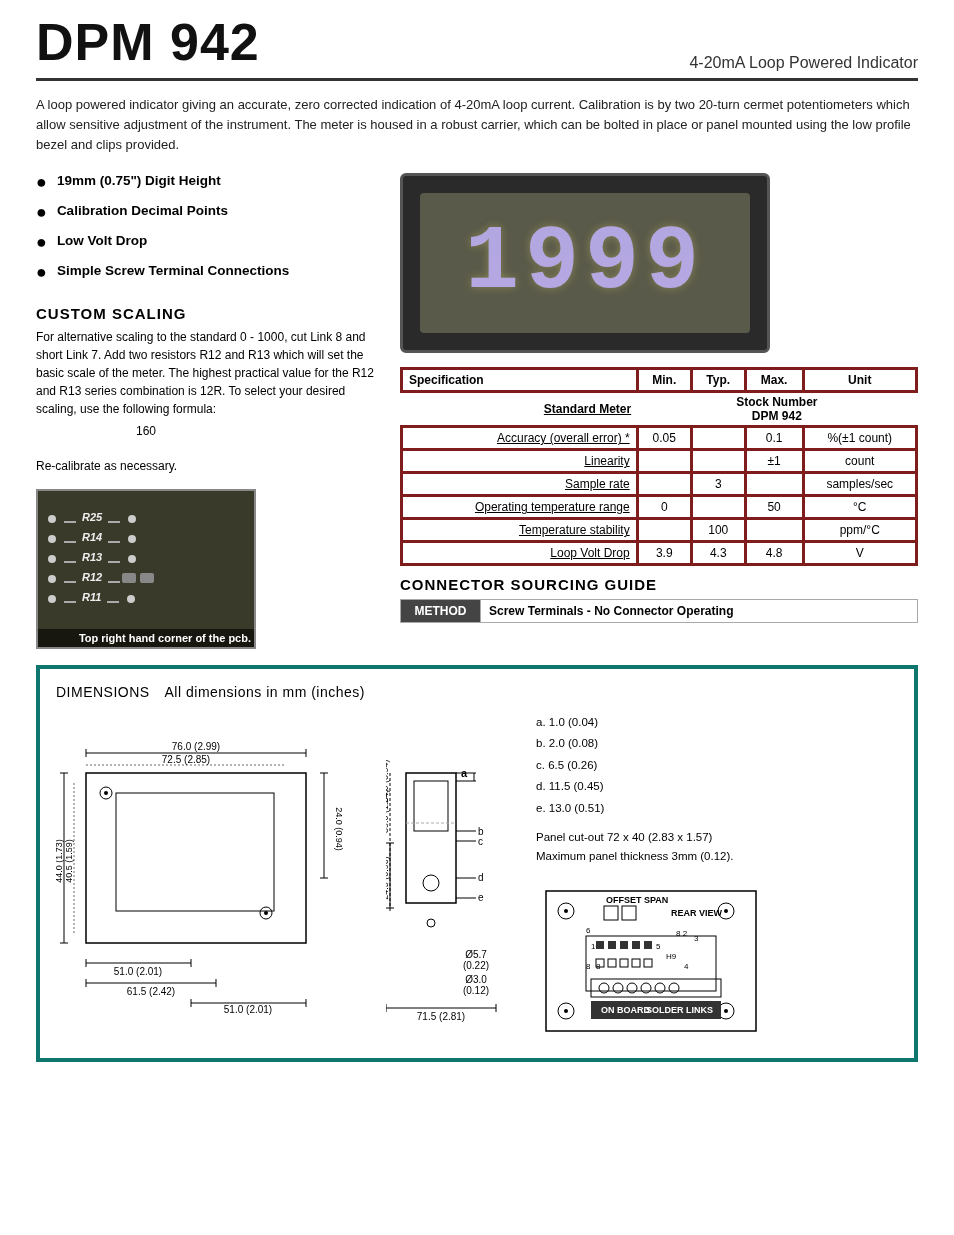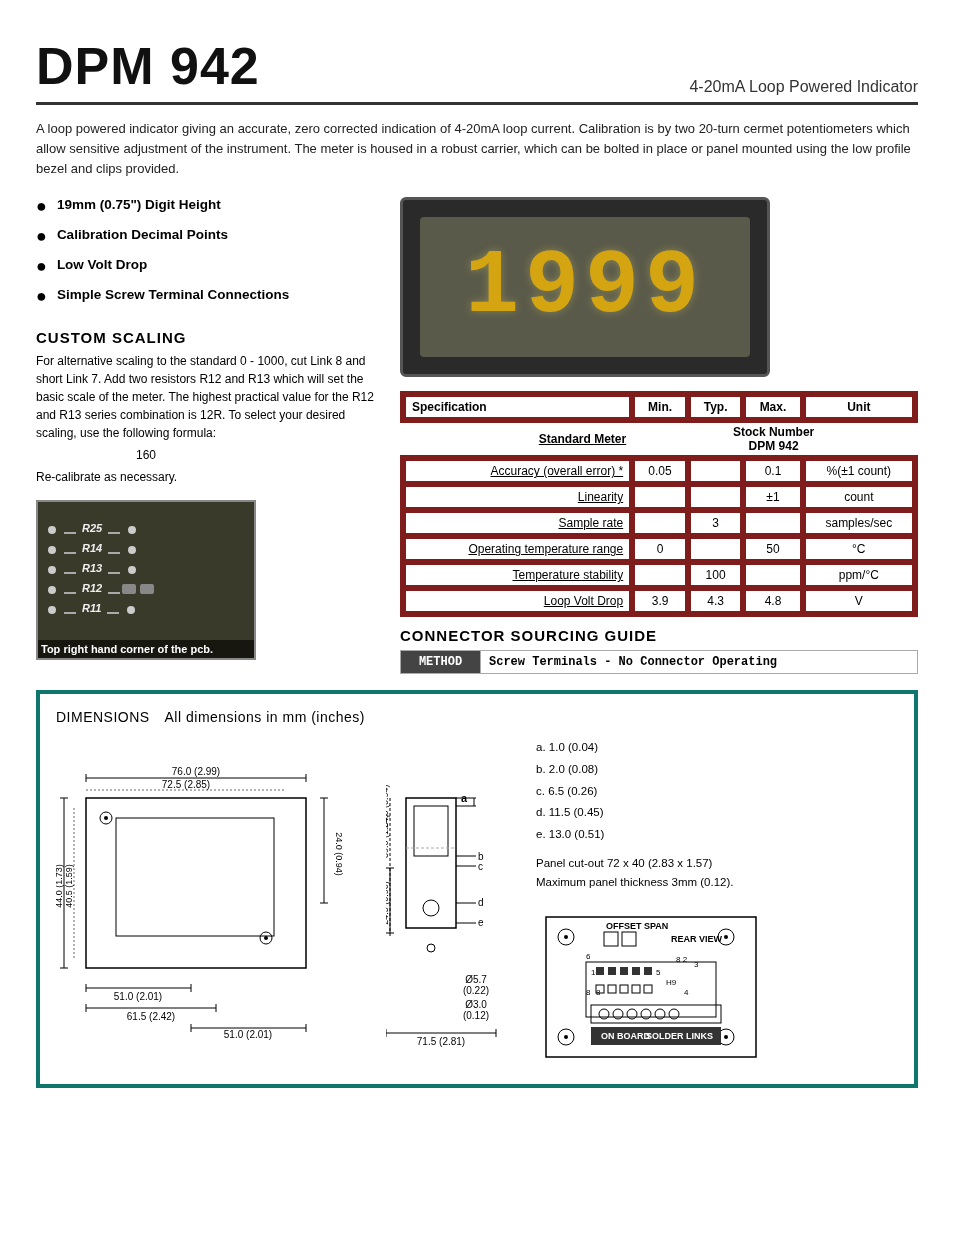--- a/index.html
+++ b/index.html
@@ -5,21 +5,21 @@
     * { margin: 0; padding: 0; box-sizing: border-box; }
     body {
       font-family: Arial, sans-serif;
       font-size: 13px;
       background: #fff;
       color: #000;
       width: 954px;
       min-height: 1235px;
     }
     .page {
-      padding: 36px 36px 24px 36px;
+      padding: 12px 36px 24px 36px;
     }
     
     .header {
       display: flex;
       justify-content: space-between;
       align-items: flex-end;
       border-bottom: 3px solid #333;
       padding-bottom: 6px;
       margin-bottom: 14px;
     }
@@ -91,21 +91,21 @@
       width: 330px;
       height: 140px;
       display: flex;
       align-items: center;
       justify-content: center;
       position: relative;
     }
     .display-digits {
       font-size: 90px;
       font-weight: bold;
-      color: #eab308;
+      color: #c4b5fd;
       letter-spacing: 6px;
       font-family: 'Courier New', monospace;
       text-shadow: 0 0 8px rgba(200,190,100,0.5);
       opacity: 0.85;
     }
     
     .spec-table {
       width: 100%;
       border-collapse: collapse;
       font-size: 12px;
@@ -114,21 +114,21 @@
       text-align: right;
       padding: 2px 6px;
       font-weight: bold;
       font-size: 12px;
       border: none;
     }
     .spec-table .stock-row td:first-child {
       font-weight: bold;
     }
     .spec-table th, .spec-table td {
-      border: 6px solid #7f1d1d;
+      border: 3px solid #7f1d1d;
       padding: 3px 6px;
     }
     .spec-table thead th {
       background: #fff;
       font-weight: bold;
       text-align: center;
     }
     .spec-table thead th:first-child {
       text-align: left;
     }
@@ -180,21 +180,21 @@
     }
     .pcb-caption {
       position: absolute;
       bottom: 0;
       left: 0;
       right: 0;
       background: rgba(0,0,0,0.6);
       color: #fff;
       font-size: 11px;
       font-weight: bold;
-      text-align: left;
+      text-align: right;
       padding: 3px;
     }
     .pcb-resistors {
       padding: 20px 10px;
     }
     .pcb-row {
       display: flex;
       align-items: flex-end;
       margin-bottom: 8px;
       color: #fff;
@@ -224,21 +224,20 @@
       font-weight: bold;
       letter-spacing: 1px;
       text-transform: uppercase;
       font-variant: small-caps;
       margin-bottom: 6px;
     }
     .connector-table {
       width: 100%;
       border-collapse: collapse;
       font-size: 12px;
-      font-family: Liberation Mono, monospace;
     }
     .connector-table td {
       border: 1px solid #aaa;
       padding: 4px 8px;
     }
     .connector-table .method-cell {
       background: #444;
       color: #fff;
       font-weight: bold;
       width: 80px;
@@ -322,21 +321,21 @@
           </li>
         <li>
             <span>Simple Screw Terminal Connections</span>
           </li>
       </ul>
 
       <div class="custom-scaling">
         <h3>CUSTOM SCALING</h3>
         <p>For alternative scaling to the standard 0 - 1000, cut Link 8 and short Link 7.  Add two resistors R12 and R13 which will set the basic scale of the meter.  The highest practical value for the R12 and R13 series combination is 12R.  To select your desired scaling, use the following formula:</p>
         <p class="formula-line" style="padding-left:100px;">160</p>
-        <p style="margin-top:4px; font-size:12px;">Re-calibrate as necessary.</p>
+        <p style="margin-top:17px; font-size:12px;">Re-calibrate as necessary.</p>
       </div>
 
       <div class="pcb-box">
         <div class="pcb-resistors">
           <div class="pcb-row">
             <div class="pcb-dot-left"></div>
               <div class="pcb-line"></div>
             <span class="pcb-label">R25</span>
             <div class="pcb-line"></div>
               <div class="pcb-dot-right"></div>

